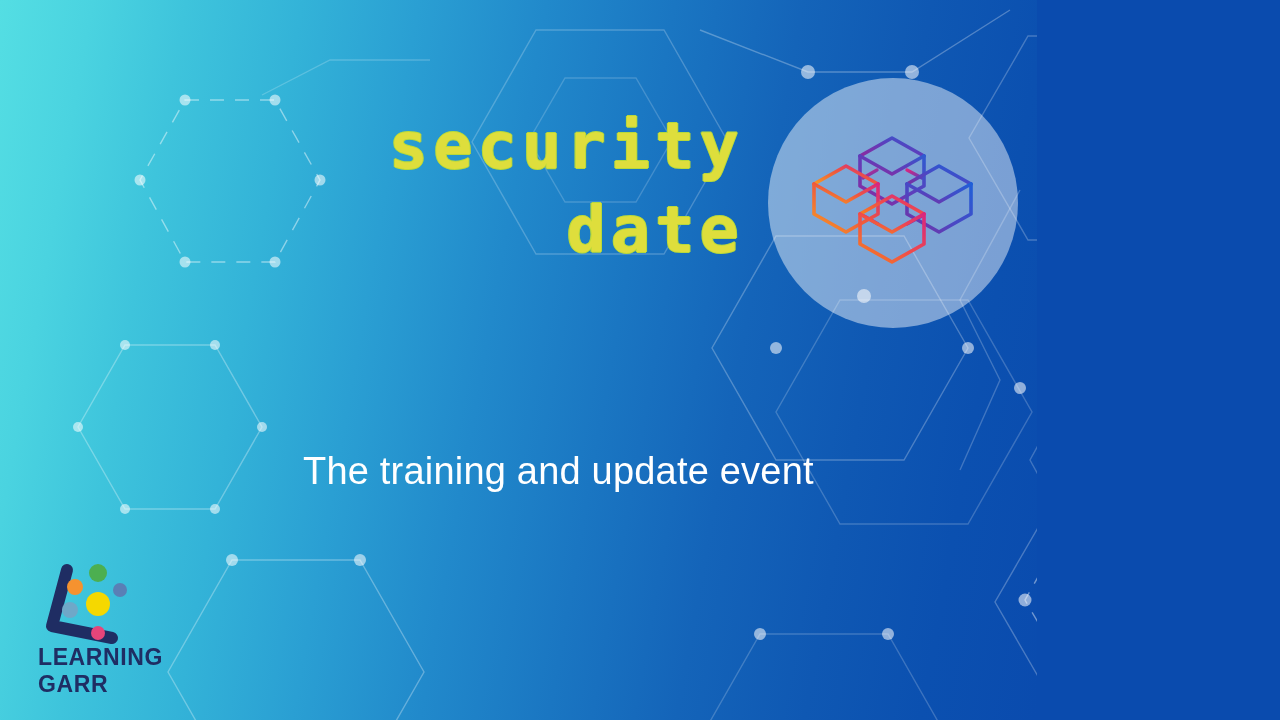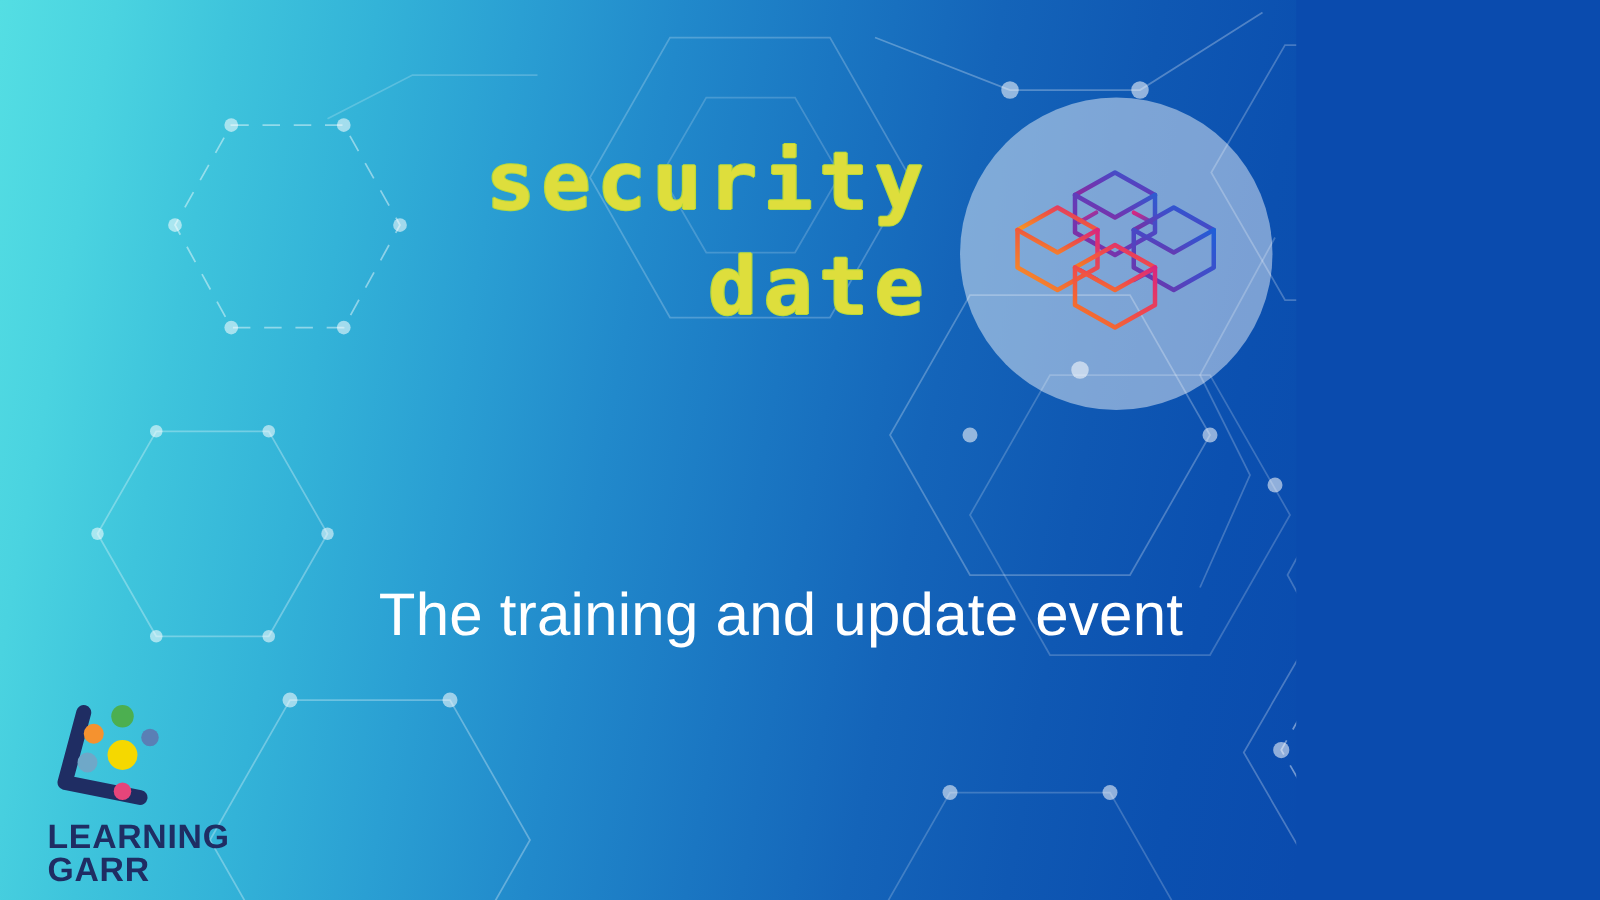--- a/index.html
+++ b/index.html
@@ -86,25 +86,24 @@
     transform-origin: right center;
   }
 
   
   .subtitle {
     position: absolute;
     left: 303px;
     top: 440px;
     width: 760px;
     color: #ffffff;
-    font-size: 48px;
+    font-size: 38px;
     line-height: 62px;
     font-weight: 400;
     letter-spacing: 0.2px;
-    margin-top: 22px;
   }
   .subtitle-line { display: block; white-space: pre; }
 
   
   .garr-logo {
     position: absolute;
     left: 36px;
     top: 556px;
     width: 175px;
     height: 145px;
@@ -112,24 +111,24 @@
   .garr-mark {
     position: absolute;
     left: 0;
     top: 0;
     width: 140px;
     height: 90px;
   }
   .garr-text {
     position: absolute;
     left: 2px;
-    top: 100px;
+    top: 88px;
     color: #1f2d63;
     font-weight: 700;
-    font-size: 27px;
+    font-size: 23px;
     line-height: 27px;
     letter-spacing: 0.6px;
   }
   .garr-text span { display: block; }
 </style>
 </head>
 <body>
 
 <div id="slide">
 

